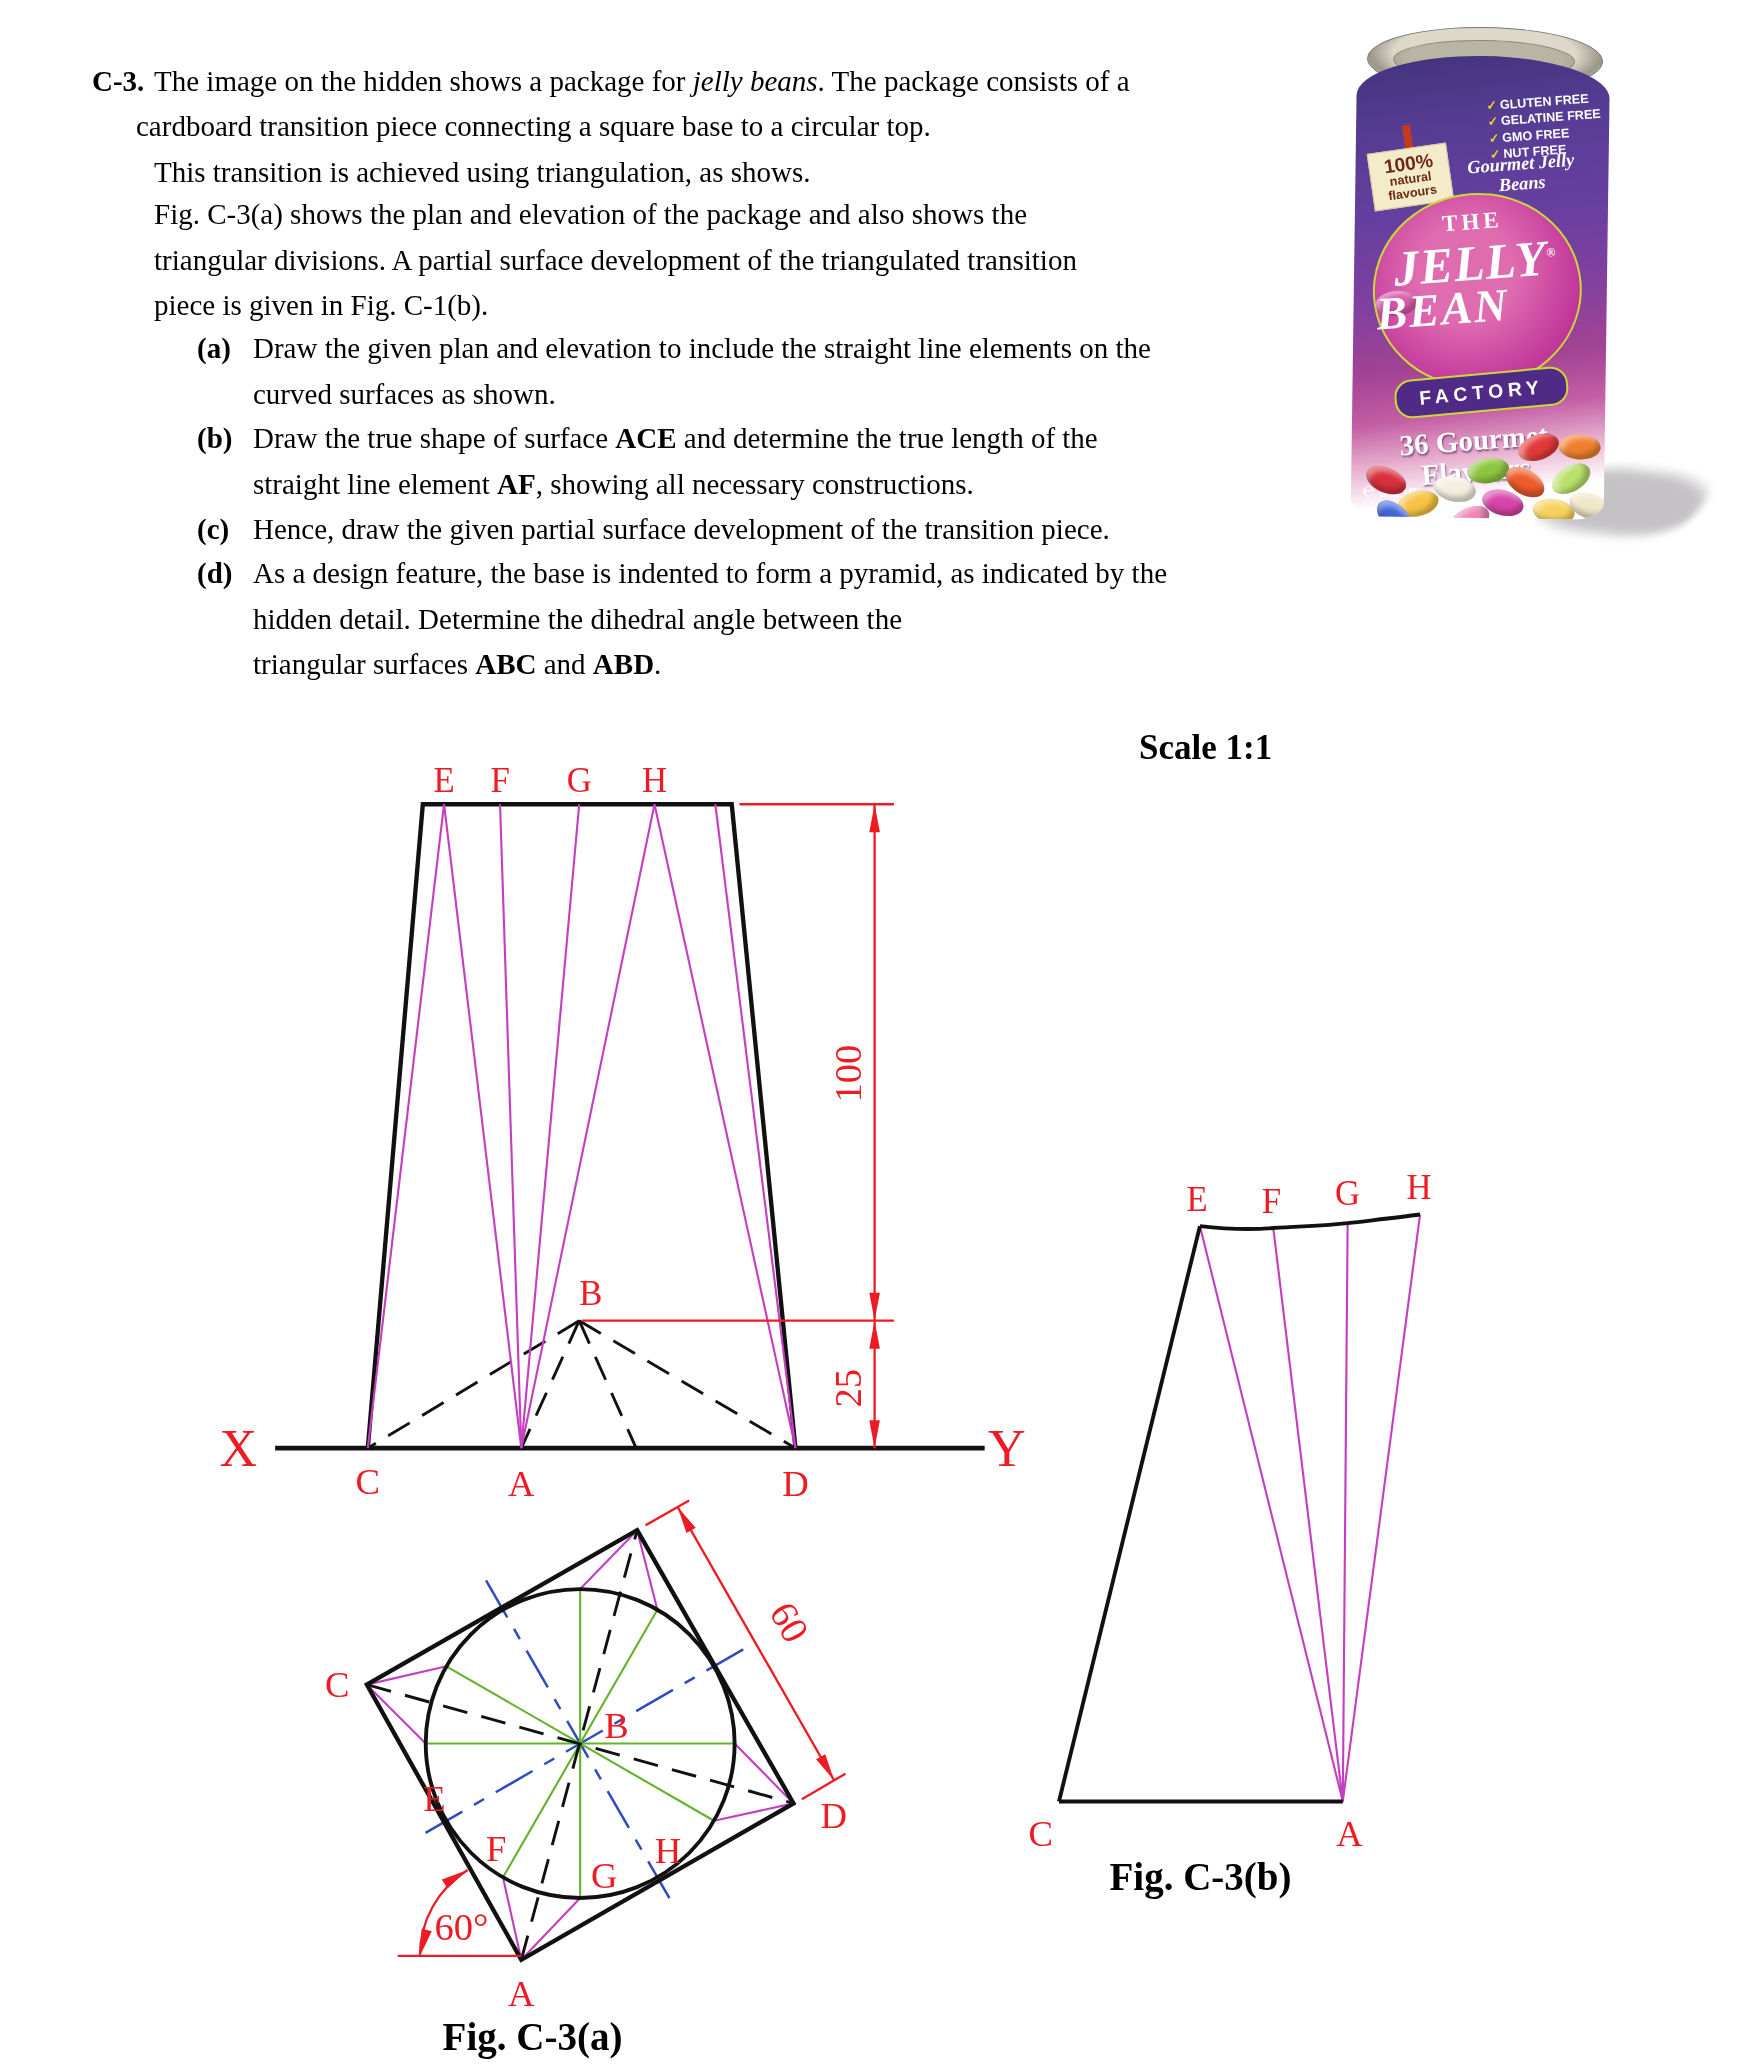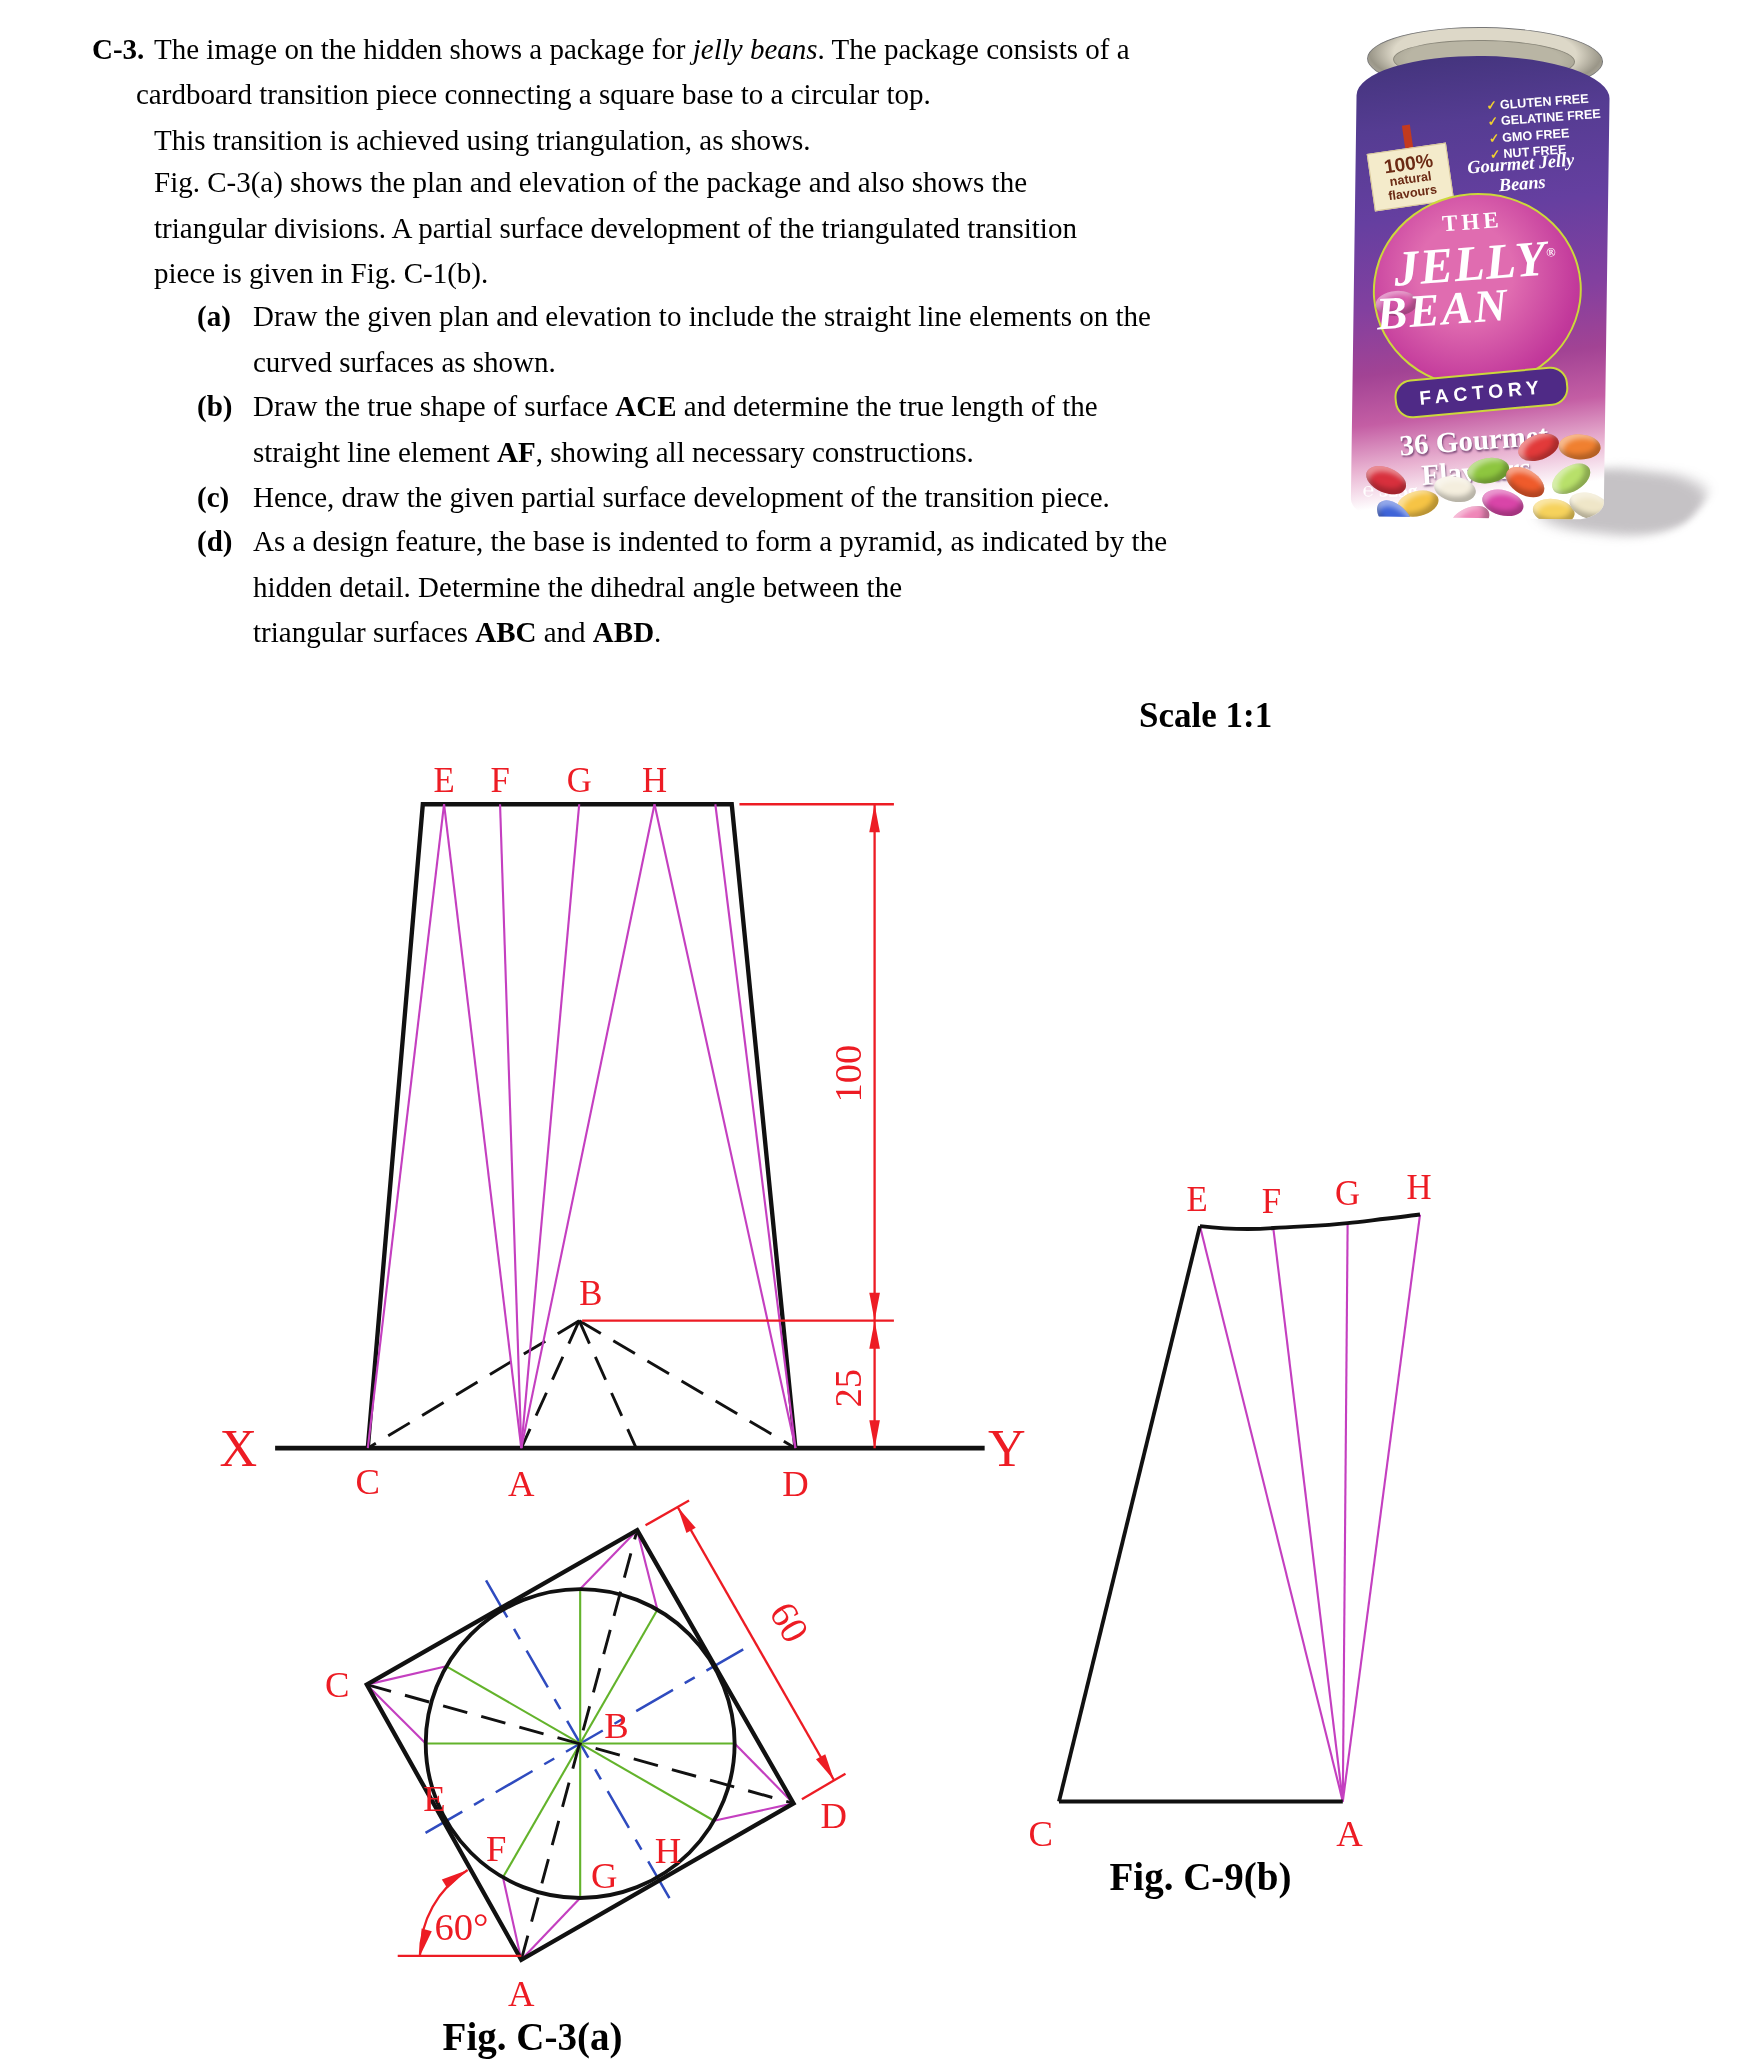--- a/index.html
+++ b/index.html
@@ -1,18 +1,18 @@
 <!DOCTYPE html>
 <html><head>
 <meta charset="utf-8">
 <style>
   html,body{margin:0;padding:0;background:#fff;}
   #page{position:relative;width:1755px;height:2068px;background:#ffffff;overflow:hidden;
         font-family:"Liberation Serif",serif;color:#000;}
-  .t{position:absolute;white-space:nowrap;font-size:29px;line-height:45px;}
+  .t{position:absolute;white-space:nowrap;font-size:29px;line-height:45px;margin-top:32px;}
   .bold{font-weight:bold;}
   .ital{font-style:italic;}
   .cap{position:absolute;font-weight:bold;font-size:39px;text-align:center;width:251px;}
   svg text{font-family:"Liberation Serif",serif;}
   .lbl{fill:#ed1c24;font-size:38px;}
   .lbl-s{fill:#ed1c24;font-size:36px;}
   .lbl-xy{fill:#ed1c24;font-size:54px;}
   .lbl-dim{fill:#ed1c24;font-size:40px;}
   
   #can{position:absolute;left:1354px;top:27px;width:253px;height:502px;transform:rotate(.8deg);}
@@ -263,16 +263,16 @@
       <text class="lbl-s" x="1240" y="1254" text-anchor="middle">E</text>
       <text class="lbl-s" x="1317" y="1256" text-anchor="middle">F</text>
       <text class="lbl-s" x="1396" y="1248" text-anchor="middle">G</text>
       <text class="lbl-s" x="1470" y="1242" text-anchor="middle">H</text>
       <text class="lbl" x="1078" y="1912" text-anchor="middle">C</text>
       <text class="lbl" x="1398" y="1912" text-anchor="middle">A</text>
     </g>
   </svg>
 
   <div class="cap" style="left:407px;top:2014px;">Fig. C-3(a)</div>
-  <div class="cap" style="left:1075px;top:1854px;">Fig. C-9(b)</div>
+  <div class="cap" style="left:1075px;top:1854px;">Fig. C-3(b)</div>
 
 </div>
 
 
 </body></html>

